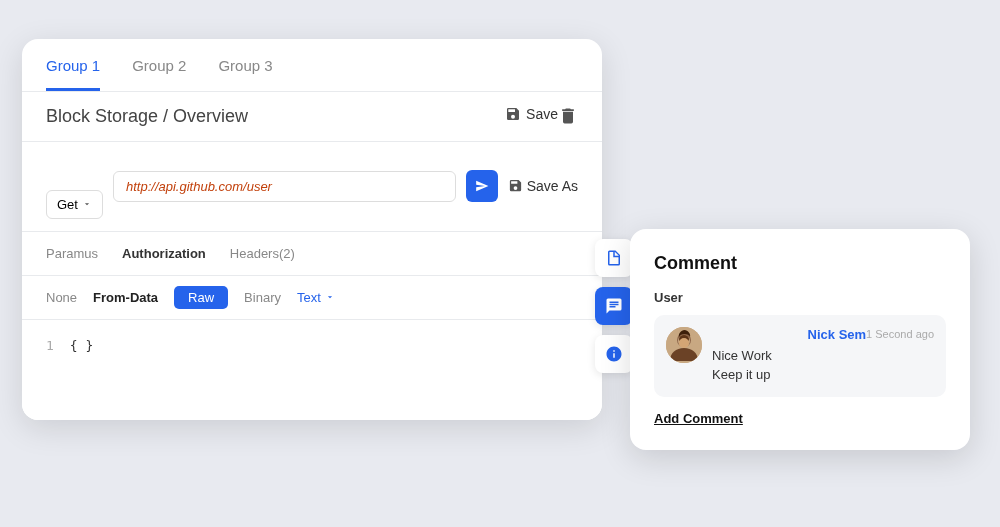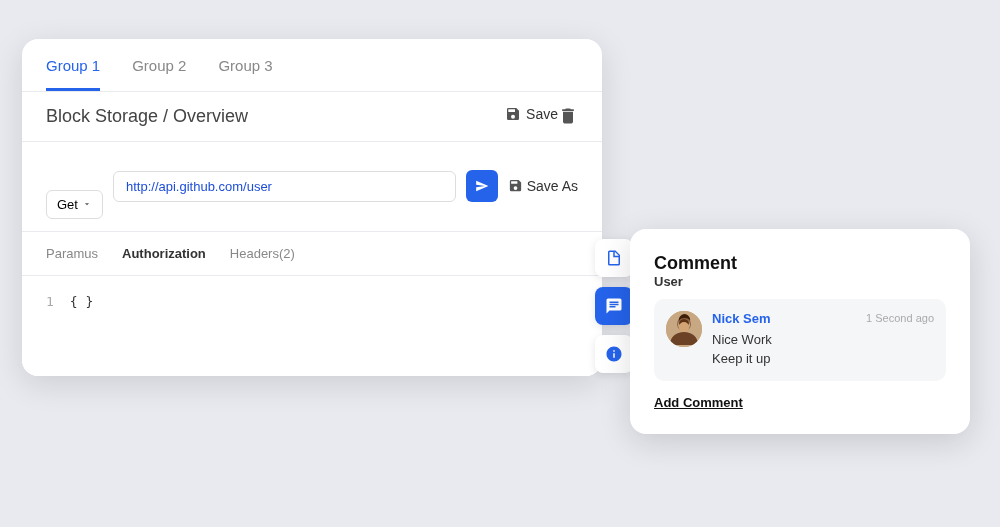--- a/index.html
+++ b/index.html
@@ -99,22 +99,23 @@
       cursor: pointer;
       white-space: nowrap;
       margin-top: 36px;
     }
     .url-input {
       flex: 1;
       border: 1px solid #ddd;
       border-radius: 6px;
       padding: 7px 12px;
       font-size: 13px;
-      color: #1d4ed8;
+      color: #c2410c;
       outline: none;
+      font-style: italic;
     }
     .send-btn {
       width: 32px;
       height: 32px;
       background: #2563eb;
       border: none;
       border-radius: 6px;
       display: flex;
       align-items: center;
       justify-content: center;
@@ -234,21 +235,21 @@
       background: #fff;
       border-radius: 16px;
       box-shadow: 0 8px 32px rgba(0,0,0,0.14);
       padding: 24px;
       z-index: 10;
     }
     .comment-title {
       font-size: 18px;
       font-weight: 700;
       color: #111;
-      margin-bottom: 0;
+      margin-bottom: 16px;
     }
     .user-section-label {
       font-size: 13px;
       font-weight: 600;
       color: #333;
       margin-bottom: 10px;
     }
     .comment-item {
       display: flex;
       gap: 10px;
@@ -261,21 +262,21 @@
       width: 36px;
       height: 36px;
       border-radius: 50%;
       overflow: hidden;
       flex-shrink: 0;
       background: #c8a882;
     }
     .comment-body { flex: 1; }
     .comment-header {
       display: flex;
-      justify-content: space-between;
+      justify-content: flex-end;
       align-items: center;
       margin-bottom: 4px;
     }
     .commenter-name {
       font-size: 13px;
       font-weight: 600;
       color: #2563eb;
     }
     .comment-time {
       font-size: 11px;
@@ -344,20 +345,32 @@
         <span>Save As</span>
       </button>
     </div>
 
     <div class="params-tabs">
       <span class="params-tab">Paramus</span>
       <span class="params-tab active">Authorization</span>
       <span class="params-tab">Headers(2)</span>
     </div>
 
+    <div class="body-tabs">
+      <span class="body-tab">None</span>
+      <span class="body-tab bold">From-Data</span>
+      <span class="body-tab active-btn">Raw</span>
+      <span class="body-tab">Binary</span>
+      <span class="text-dropdown">
+        <span>Text</span>
+        <svg width="10" height="10" viewBox="0 0 24 24" fill="#2563eb">
+          <path d="M7 10l5 5 5-5z"></path>
+        </svg>
+      </span>
+    </div>
 
     <div class="code-area">
       <div class="line-numbers">
         <div>1</div>
       </div>
       <div class="code-content">{ }</div>
     </div>
   </div>
 
   <div class="side-icons">

